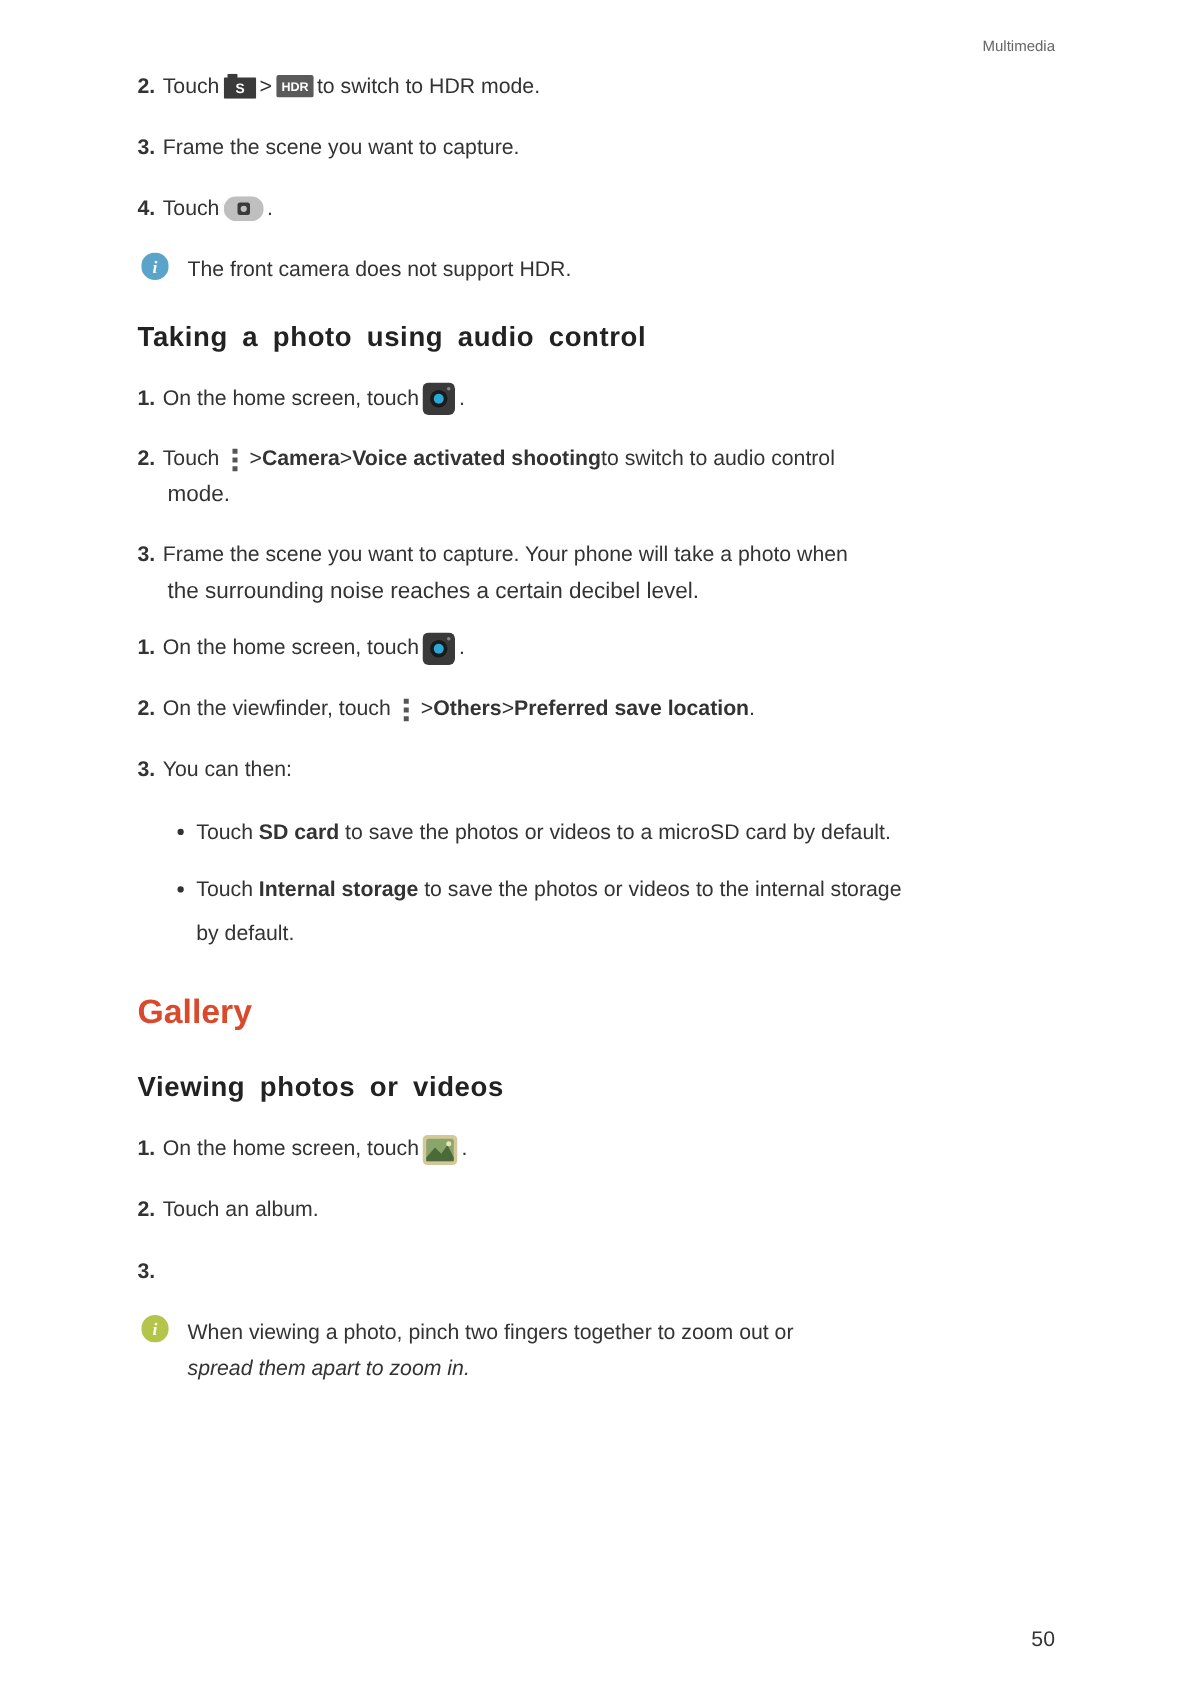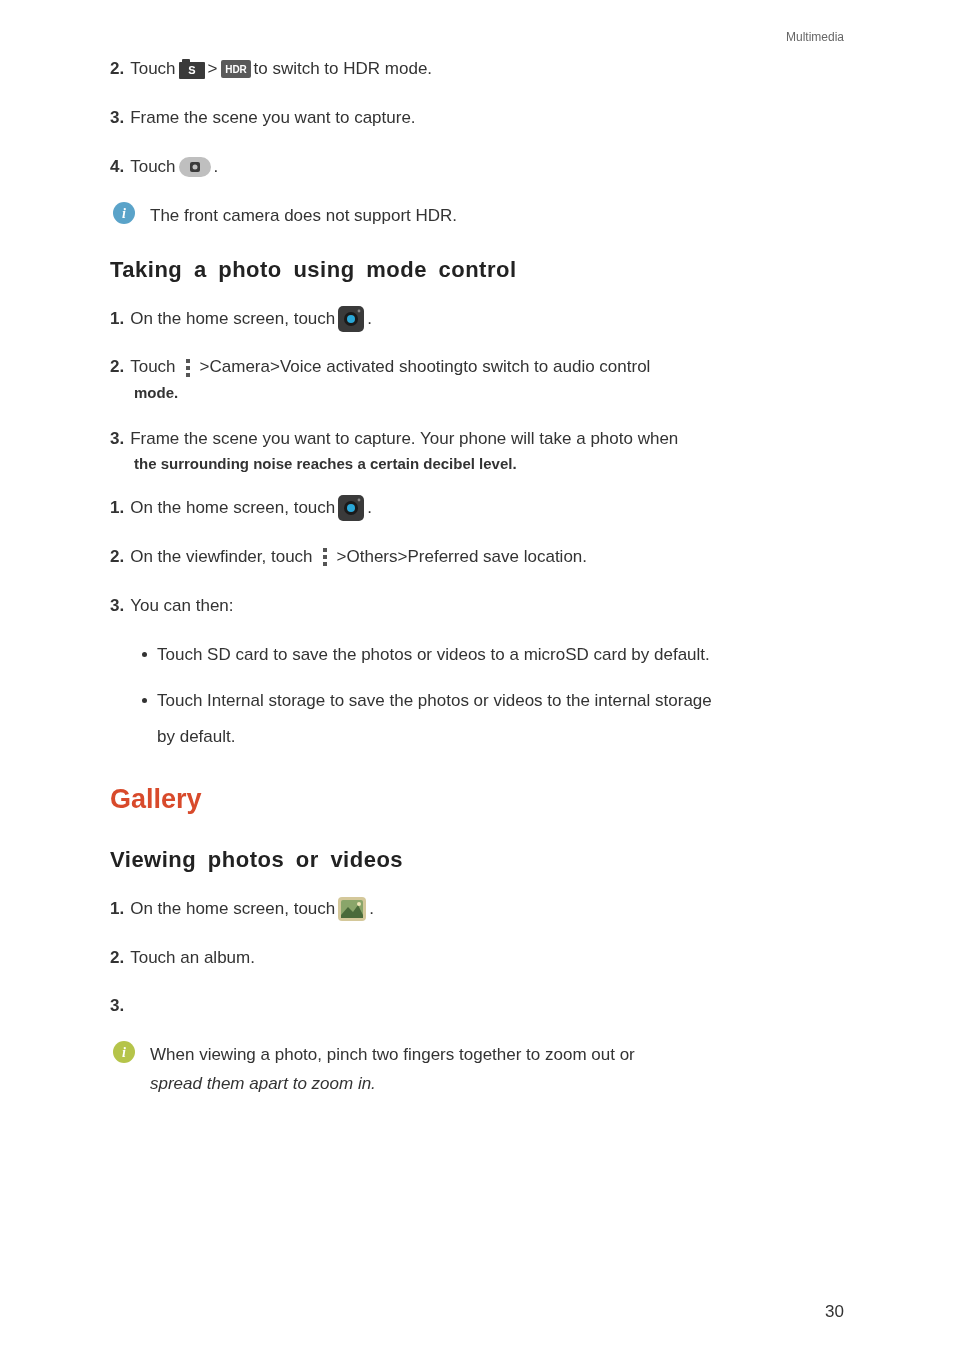--- a/index.html
+++ b/index.html
@@ -23,21 +23,21 @@
   .step {
     font-size: 17px;
     color: #333;
     line-height: 1.7;
     margin-bottom: 20px;
     display: flex;
     flex-wrap: wrap;
     align-items: center;
   }
   .step .num { font-weight: 700; margin-right: 6px; }
-  .step-body { margin-left: 24px; font-size: 15px; line-height: 1.75; margin-top: -8px; margin-bottom: 18px; font-weight: bold; }
+  .step-body { margin-left: 24px; font-size: 18px; line-height: 1.75; margin-top: -8px; margin-bottom: 18px; }
   .note-row {
     display: flex;
     align-items: flex-start;
     margin-bottom: 26px;
     margin-top: 4px;
     font-size: 17px;
     line-height: 1.7;
   }
   .note-row .note-text { margin-left: 12px; }
   .h3 {
@@ -49,21 +49,21 @@
     letter-spacing: 0.5px;
     word-spacing: 5px;
   }
   .h2 {
     font-size: 27px;
     font-weight: 600;
     color: #d84a2b;
     margin-top: 32px;
     margin-bottom: 32px;
   }
-  .bold { font-weight: 400; }
+  .bold { font-weight: 700; }
   .bullet-row {
     display: flex;
     align-items: flex-start;
     margin-left: 32px;
     margin-bottom: 16px;
     font-size: 17px;
     line-height: 1.75;
   }
   .bullet-dot {
     width: 5px; height: 5px; background: #333; border-radius: 50%;
@@ -131,21 +131,21 @@
   <div class="note-row">
     <span class="icon">
       <svg width="22" height="22">
           <circle cx="11" cy="11" r="11" fill="#5aa3c9"></circle>
           <text x="11" y="16" font-size="14" fill="#fff" text-anchor="middle" font-family="Georgia" font-style="italic" font-weight="bold">i</text>
         </svg>
     </span>
     <span class="note-text">The front camera does not support HDR.</span>
   </div>
 
-  <div class="h3">Taking a photo using mode control</div>
+  <div class="h3">Taking a photo using audio control</div>
 
   <div class="step">
     <span class="num">1.</span>
     <span>On the home screen, touch </span>
     <span class="icon">
       <svg width="26" height="26">
           <rect width="26" height="26" rx="5" fill="#3a3a3a"></rect>
           <circle cx="13" cy="13" r="7" fill="#1a1a1a"></circle>
           <circle cx="13" cy="13" r="4" fill="#2aa8d8"></circle>
           <circle cx="21" cy="5" r="1.4" fill="#888"></circle>
@@ -265,13 +265,13 @@
         </svg>
     </span>
     <div class="note-text">
       <div>When viewing a photo, pinch two fingers together to zoom out or</div>
       <div style="margin-top:0;font-style:italic;">spread them apart to zoom in.</div>
     </div>
   </div>
 
 </div>
 
-<div class="page-num">30</div>
+<div class="page-num">50</div>
 
 </body></html>

